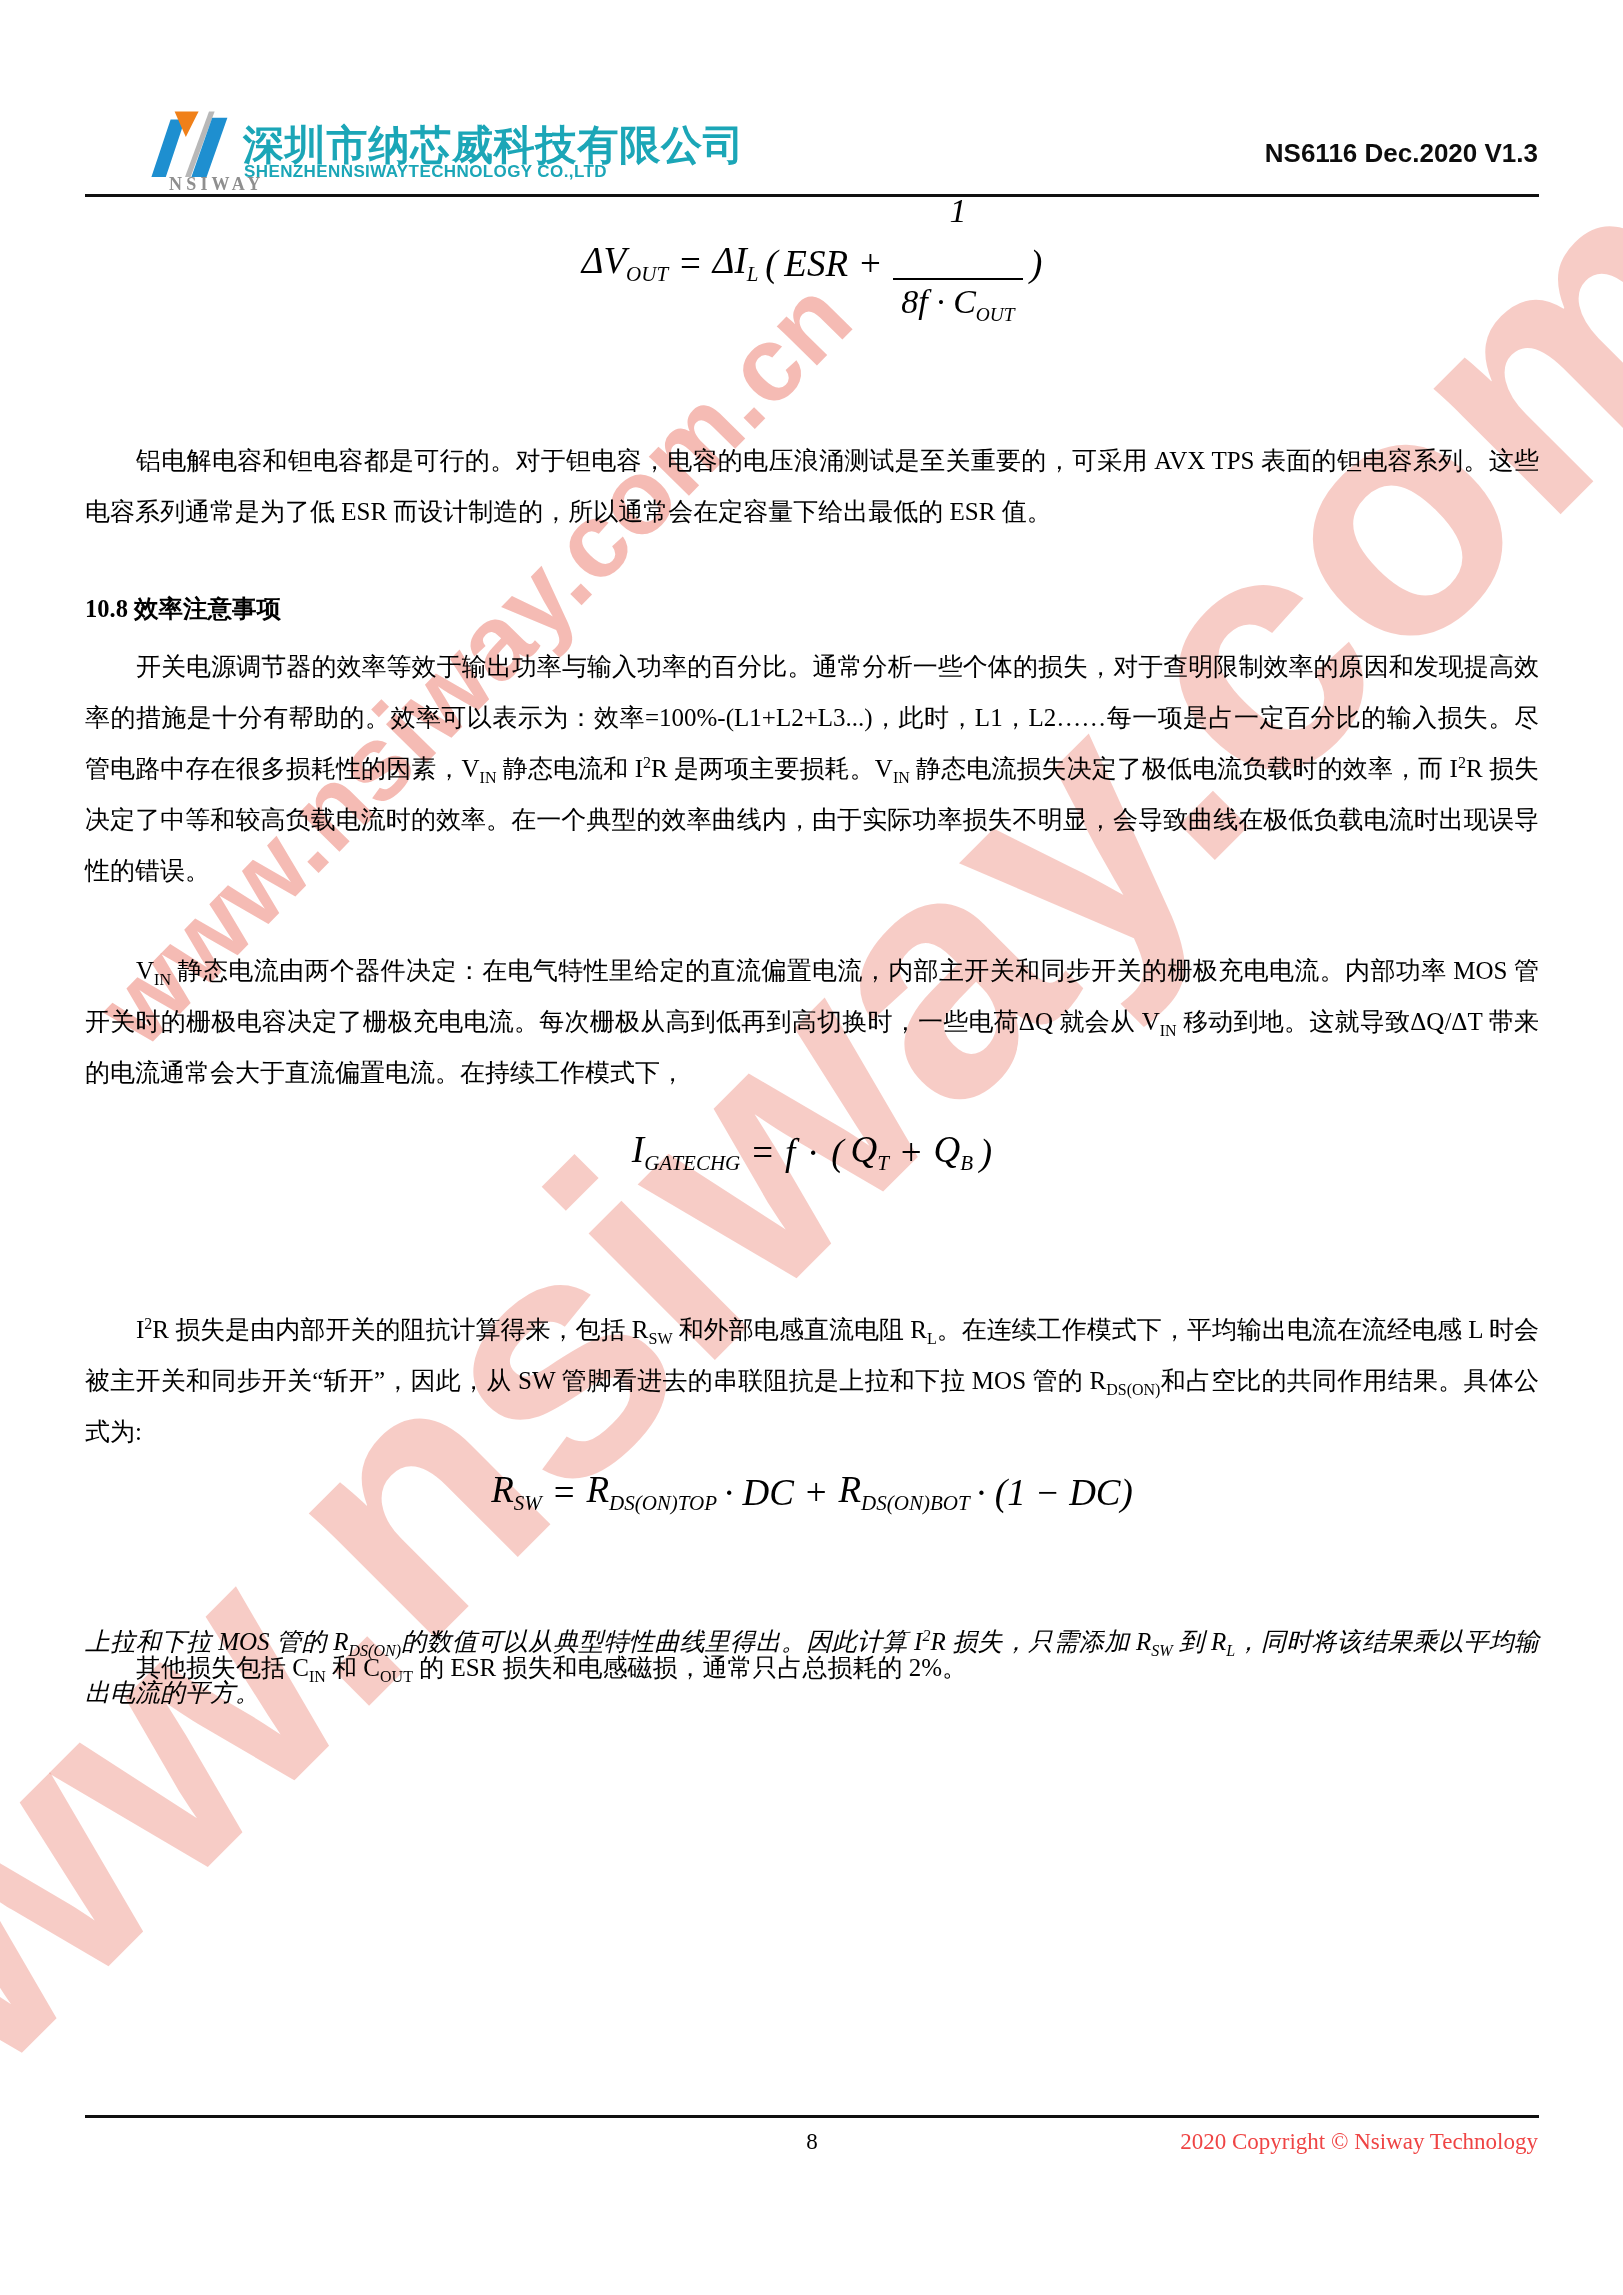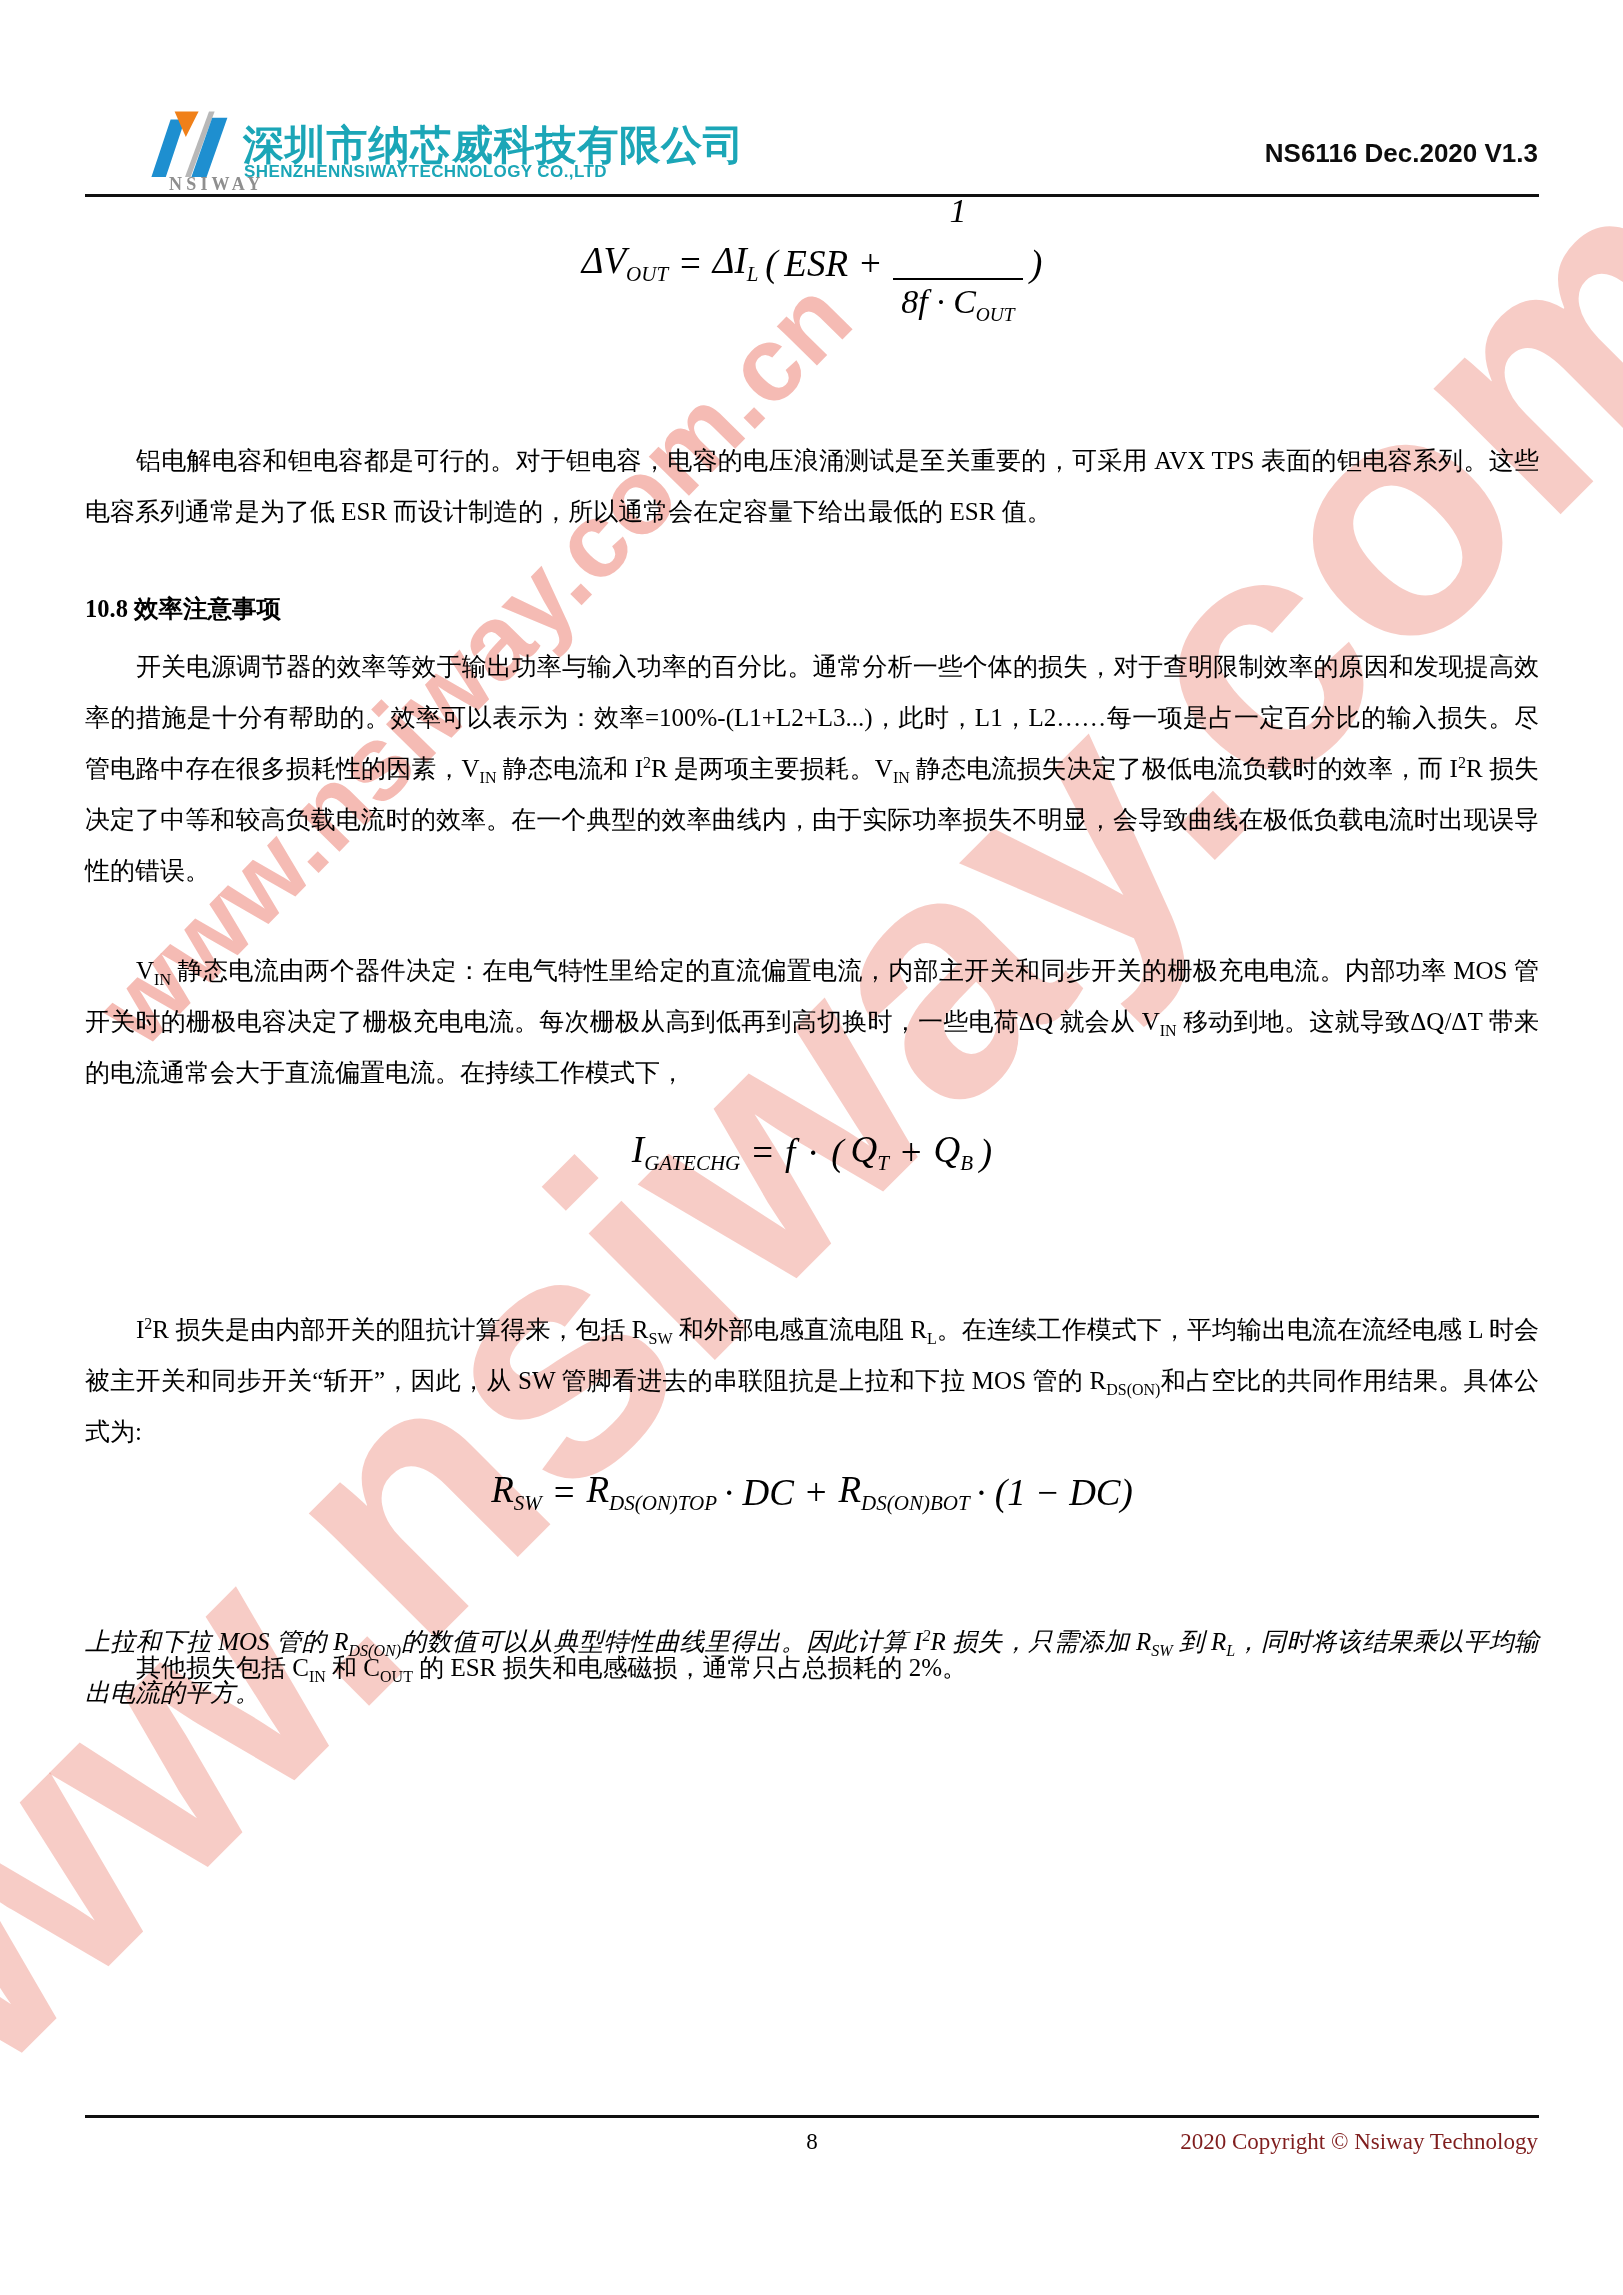--- a/index.html
+++ b/index.html
@@ -61,21 +61,21 @@
   }
   .formula .tok{margin:0 3.4px;}
   .formula sub{font-size:21px;font-style:italic;}
   .formula .op{margin:0 8.5px;font-style:normal;}
   .frac{display:inline-flex;flex-direction:column;align-items:center;margin:0 3.4px;}
   .frac .num{font-size:34px;line-height:39px;}
   .frac .den{font-size:34px;line-height:44px;border-top:2.5px solid #000;padding:0 8.5px;margin-top:48px;}
   .frac .den sub{font-size:19.4px;}
   
   .page-num{left:85px;top:2129px;width:1454px;text-align:center;font-size:23px;color:#000;}
-  .copyright{right:85px;top:2129px;font-size:23px;color:#7f1d1d;}
+  .copyright{right:85px;top:2129px;font-size:23px;color:#ef4444;}
 </style>
 </head>
 <body>
 
 <div class="page">
 
   <div class="wm wm-large abs">www.nsiway.com.cn</div>
   <div class="wm wm-small abs">www.nsiway.com.cn</div>
 
   <svg class="abs logo-mark" viewBox="0 0 110 84" xmlns="http://www.w3.org/2000/svg">

